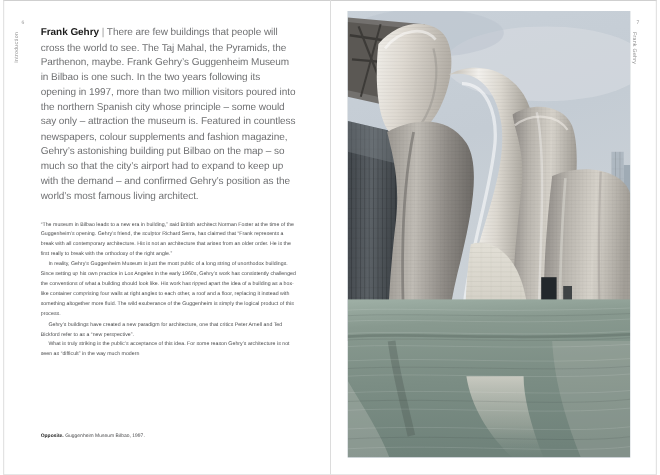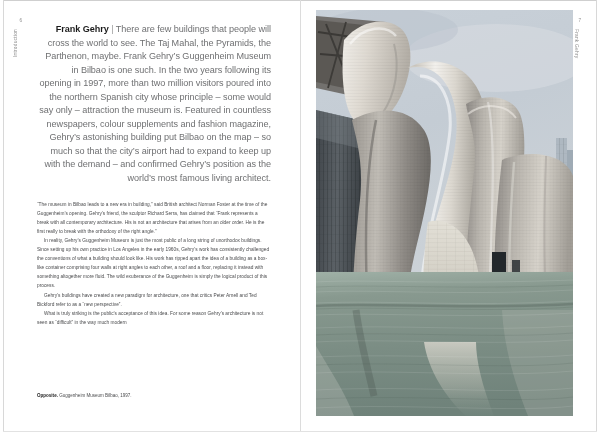--- a/index.html
+++ b/index.html
@@ -81,21 +81,21 @@
     top: 22px;
     width: 234px;
   }
 
   .intro-para {
     margin: 0;
     font-size: 9.1px;
     line-height: 13.55px;
     color: #6f7072;
     letter-spacing: -0.05px;
-    text-align: right;
+    text-align: left;
   }
   .intro-para .lead {
     color: #1b1b1b;
     font-weight: bold;
   }
   .intro-para .pipe {
     color: #9a9a9a;
     font-weight: normal;
   }
 

